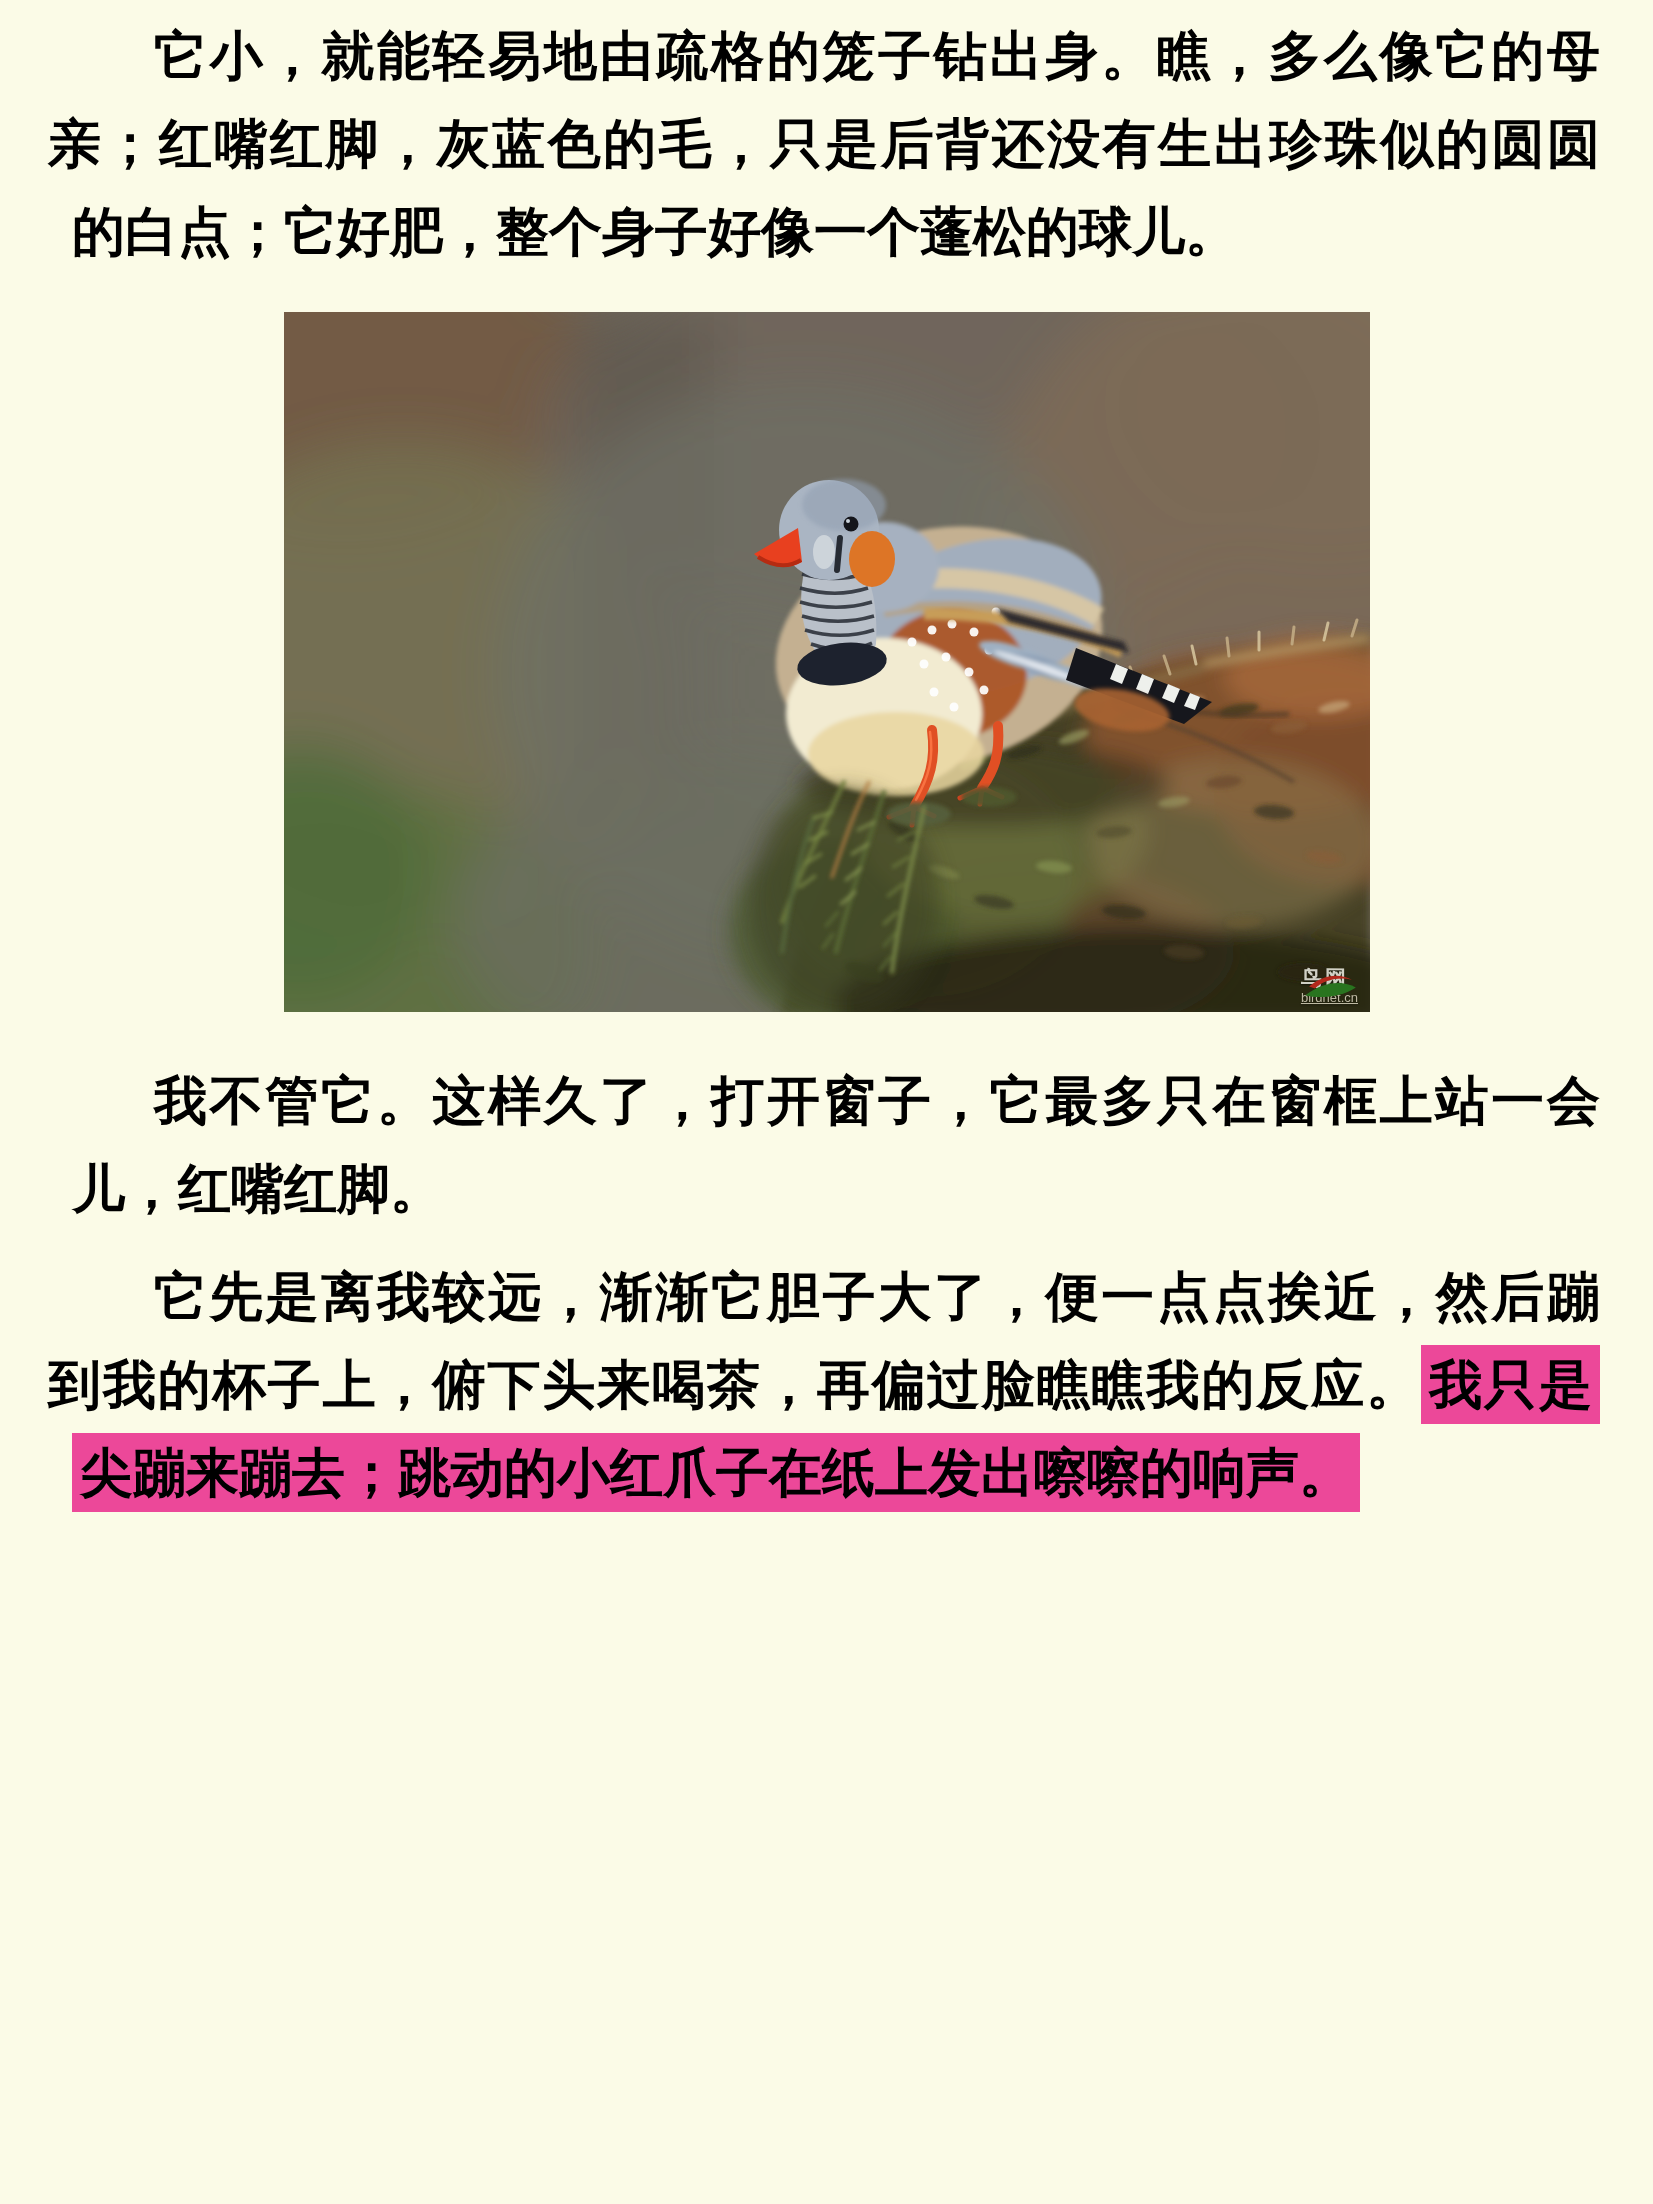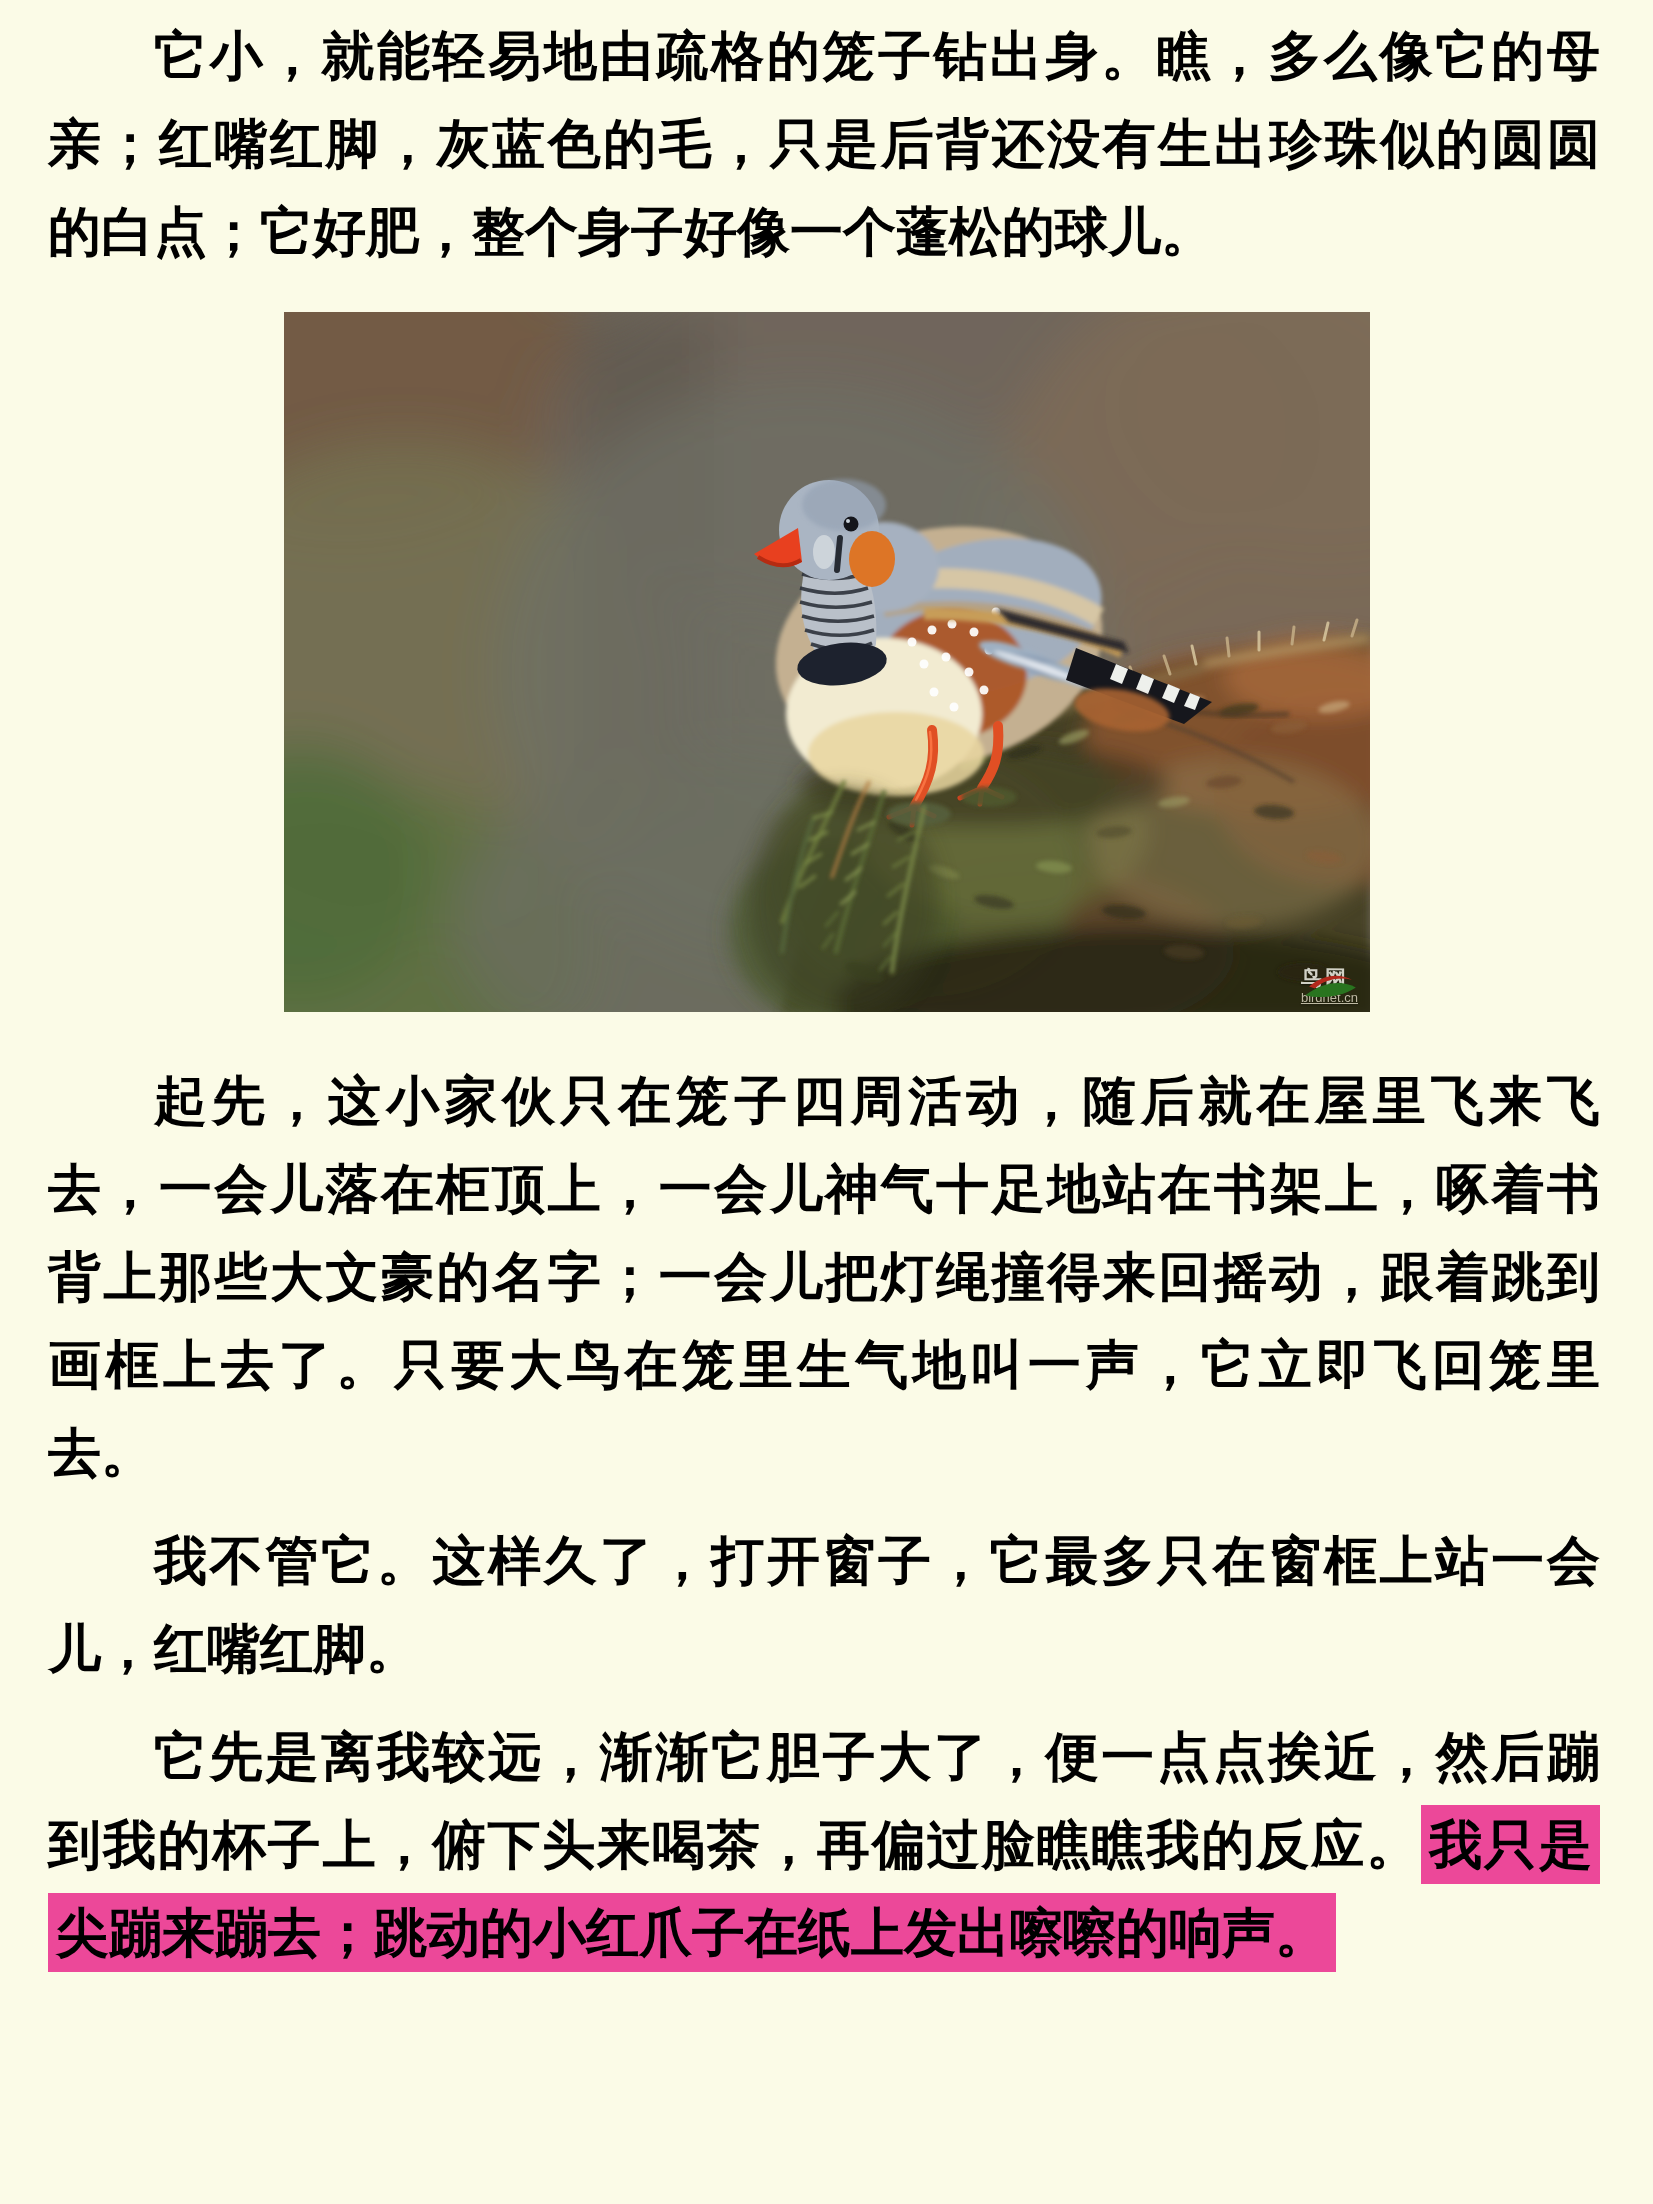--- a/index.html
+++ b/index.html
@@ -20,21 +20,21 @@
     font-size:53px;
     font-weight:700;
     color:#000;
     line-height:88px;
     text-align:justify;
     text-align-last:justify;
     text-justify:inter-character;
     white-space:nowrap;
   }
   .line.indent{text-indent:2em;}
-  .line.last{text-align-last:left;}
+  .line.last{text-align-last:left;margin-left:24px;}
   mark.hl{
     background:#ec4899;
     color:#000;
     padding:10px 8px;
     box-decoration-break:clone;
   }
   .photo{
     position:relative;
     width:1086px;height:700px;
     margin:36px 0 45px 236px;
@@ -256,27 +256,20 @@
         <path d="M8,20 C22,8 38,6 52,13 C38,10 24,13 14,22 Z" fill="#c22a1e"></path>
         <path d="M4,29 C22,15 42,13 56,21 C42,31 18,33 4,29 Z" fill="#2a7d22"></path>
       </svg>
       <div class="wm-texts">
         <span class="wm-site">鸟网</span>
         <span class="wm-url">birdnet.cn</span>
       </div>
     </div>
   </div>
 
-  <div class="para">
-    <div class="line indent">起先，这小家伙只在笼子四周活动，随后就在屋里飞来飞</div>
-    <div class="line">去，一会儿落在柜顶上，一会儿神气十足地站在书架上，啄着书</div>
-    <div class="line">背上那些大文豪的名字；一会儿把灯绳撞得来回摇动，跟着跳到</div>
-    <div class="line">画框上去了。只要大鸟在笼里生气地叫一声，它立即飞回笼里</div>
-    <div class="line last">去。</div>
-  </div>
 
   <div class="para">
     <div class="line indent">我不管它。这样久了，打开窗子，它最多只在窗框上站一会</div>
     <div class="line last">儿，红嘴红脚。</div>
   </div>
 
 
   <div class="para">
     <div class="line indent">它先是离我较远，渐渐它胆子大了，便一点点挨近，然后蹦</div>
     <div class="line"><span>到我的杯子上，俯下头来喝茶，再偏过脸瞧瞧我的反应。</span><mark class="hl">我只是</mark></div>

